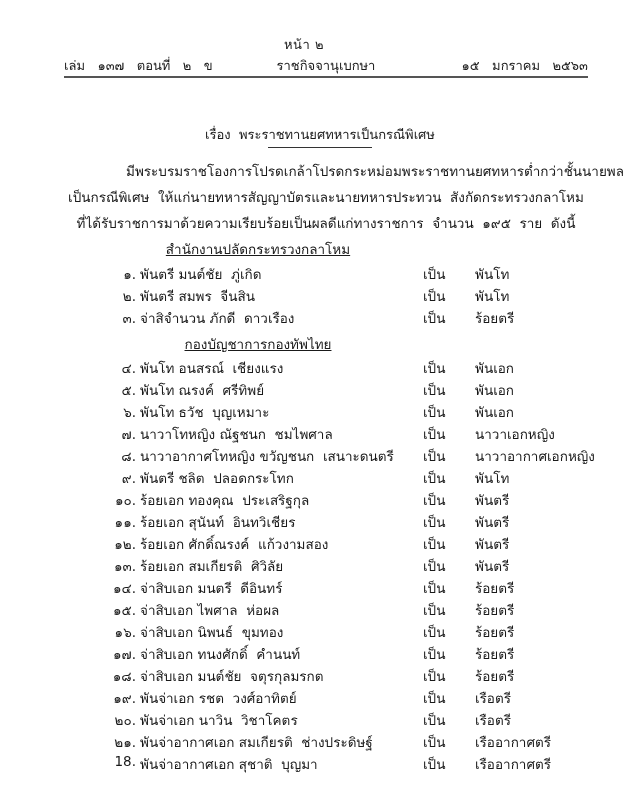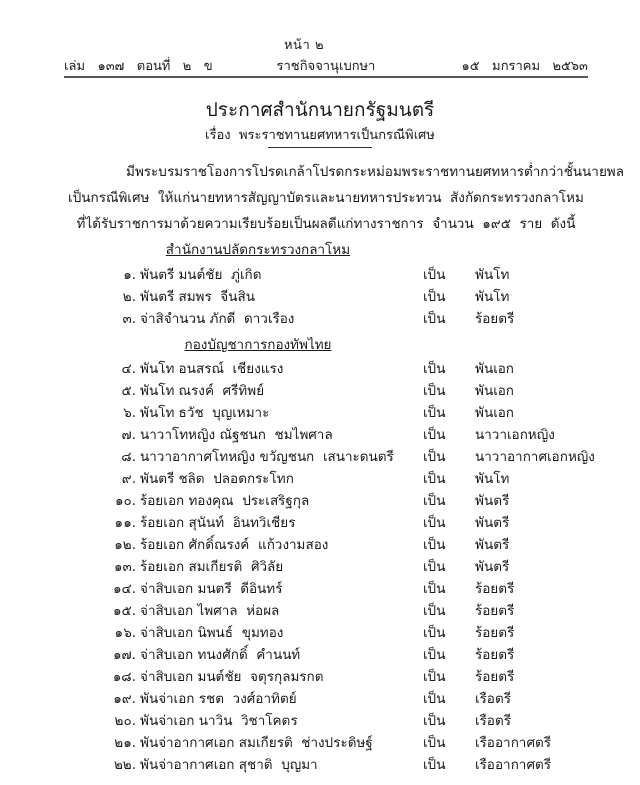--- a/index.html
+++ b/index.html
@@ -144,21 +144,20 @@
 
   <div class="page-number">หน้า   ๒</div>
 
   <div class="header-row">
     <span class="header-left">เล่ม   ๑๓๗   ตอนที่   ๒   ข</span>
     <span class="header-center">ราชกิจจานุเบกษา</span>
     <span class="header-right">๑๕   มกราคม   ๒๕๖๓</span>
   </div>
   <div class="header-rule"></div>
 
-  <div class="doc-title">ประกาศสำนักนายกรัฐมนตรี</div>
   <div class="doc-subject">เรื่อง  พระราชทานยศทหารเป็นกรณีพิเศษ</div>
   <div class="title-rule"></div>
 
   <div class="para l1">มีพระบรมราชโองการโปรดเกล้าโปรดกระหม่อมพระราชทานยศทหารต่ำกว่าชั้นนายพล</div>
   <div class="para l2">เป็นกรณีพิเศษ  ให้แก่นายทหารสัญญาบัตรและนายทหารประทวน  สังกัดกระทรวงกลาโหม</div>
   <div class="para l3">ที่ได้รับราชการมาด้วยความเรียบร้อยเป็นผลดีแก่ทางราชการ  จำนวน  ๑๙๕  ราย  ดังนี้</div>
 
   <div class="section-heading" style="top:238px;">สำนักงานปลัดกระทรวงกลาโหม</div>
 
   <div class="entry" style="top:263px;">
@@ -284,19 +283,19 @@
     <span class="pen">เป็น</span>
     <span class="rank">เรือตรี</span>
   </div>
   <div class="entry" style="top:731px;">
     <span class="num">๒๑.</span>
     <span class="name">พันจ่าอากาศเอก สมเกียรติ  ช่างประดิษฐ์</span>
     <span class="pen">เป็น</span>
     <span class="rank">เรืออากาศตรี</span>
   </div>
   <div class="entry" style="top:753px;">
-    <span class="num">๒๒.</span>
+    <span class="num">18.</span>
     <span class="name">พันจ่าอากาศเอก สุชาติ  บุญมา</span>
     <span class="pen">เป็น</span>
     <span class="rank">เรืออากาศตรี</span>
   </div>
 
 </div>
 
 </body></html>

